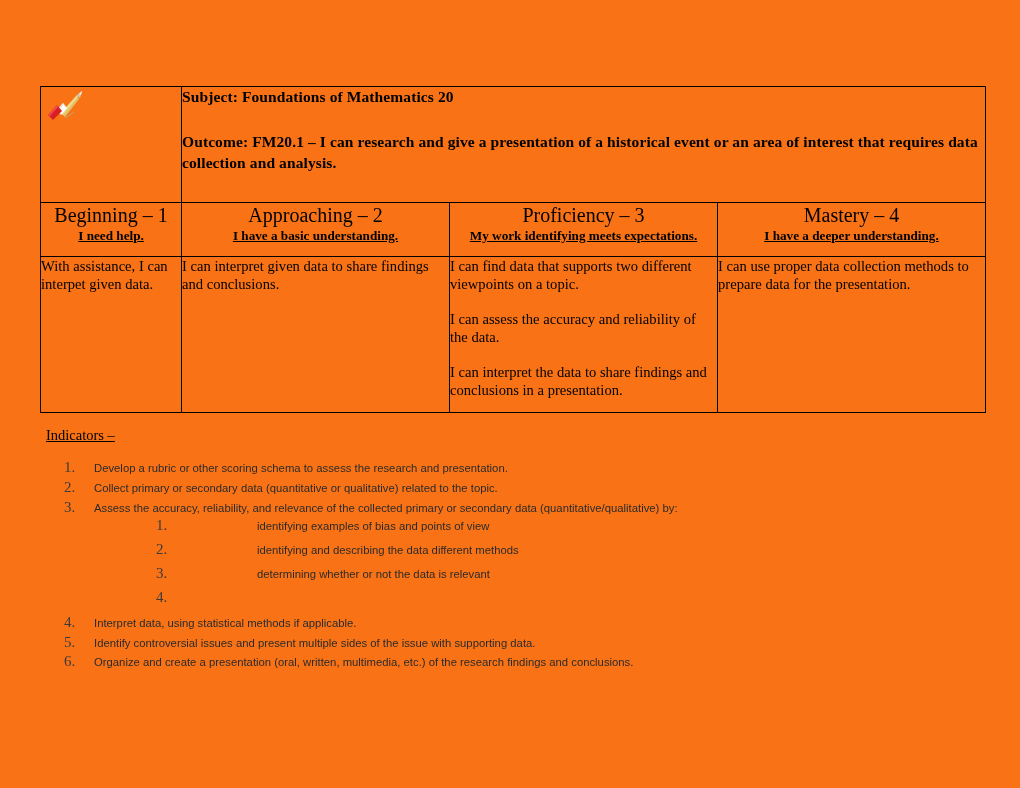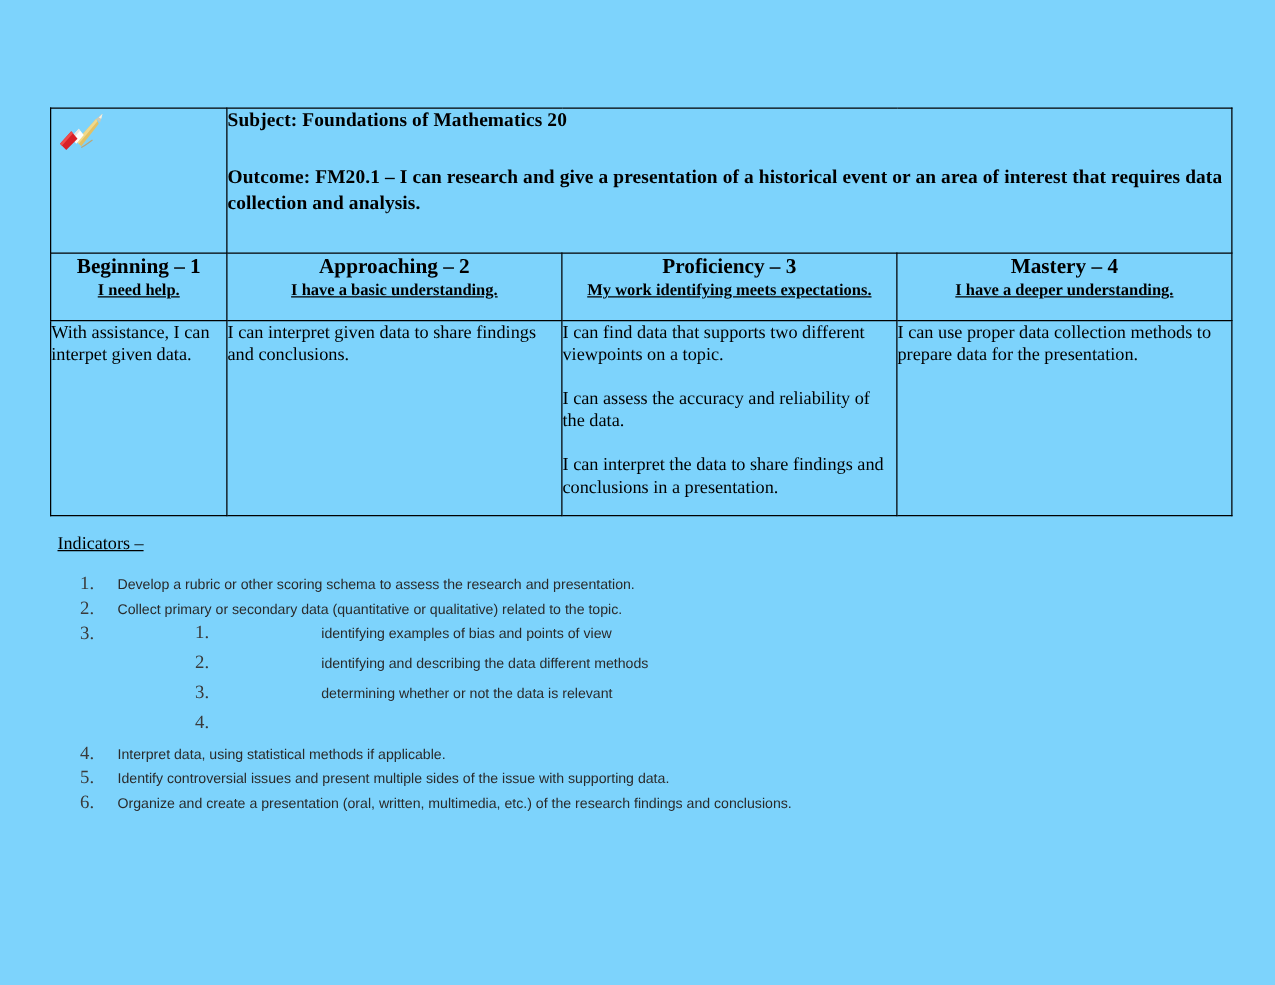--- a/index.html
+++ b/index.html
@@ -15,21 +15,21 @@
     overflow: hidden;
     position: relative;
   }
 
   .page {
     position: absolute;
     left: 0;
     top: 0;
     width: 1020px;
     height: 788px;
-    background: #7dd3fc;
+    background: #f97316;
   }
 
   
   .rubric {
     position: absolute;
     left: 40px;
     top: 86px;
     width: 946px;
     border-collapse: collapse;
     table-layout: fixed;
@@ -70,22 +70,22 @@
     height: 34px;
   }
 
   
   .lvl-cell {
     text-align: center;
     padding: 5px 4px 10px 4px;
     height: 53px;
   }
   .lvl-title {
-    font-weight: bold;
-    font-size: 17px;
+    font-weight: normal;
+    font-size: 20px;
     line-height: 1.2;
   }
   .lvl-sub {
     font-weight: bold;
     font-size: 13.2px;
     line-height: 1.22;
     margin-top: 1px;
     text-decoration: underline;
   }
 
@@ -256,20 +256,21 @@
       <span class="ind-text">Develop a rubric or other scoring schema to assess the research and presentation.</span>
     </div>
 
     <div class="ind-item">
       <span class="ind-num">2.</span>
       <span class="ind-text">Collect primary or secondary data (quantitative or qualitative) related to the topic.</span>
     </div>
 
     <div class="ind-item">
       <span class="ind-num">3.</span>
+      <span class="ind-text">Assess the accuracy, reliability, and relevance of the collected primary or secondary data (quantitative/qualitative) by:</span>
       <div class="sub-list">
         <div class="sub-item">
           <span class="sub-num">1.</span>
           <span class="sub-text">identifying examples of bias and points of view</span>
         </div>
         <div class="sub-item">
           <span class="sub-num">2.</span>
           <span class="sub-text">identifying and describing the data different methods</span>
         </div>
         <div class="sub-item">

